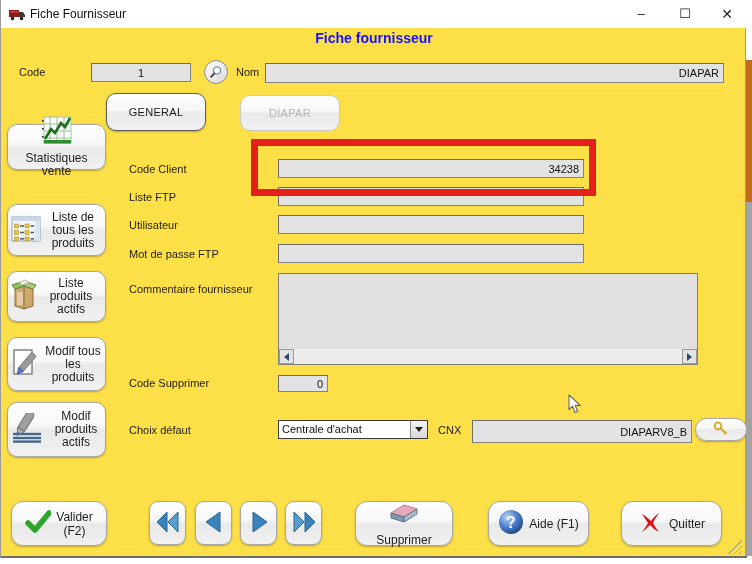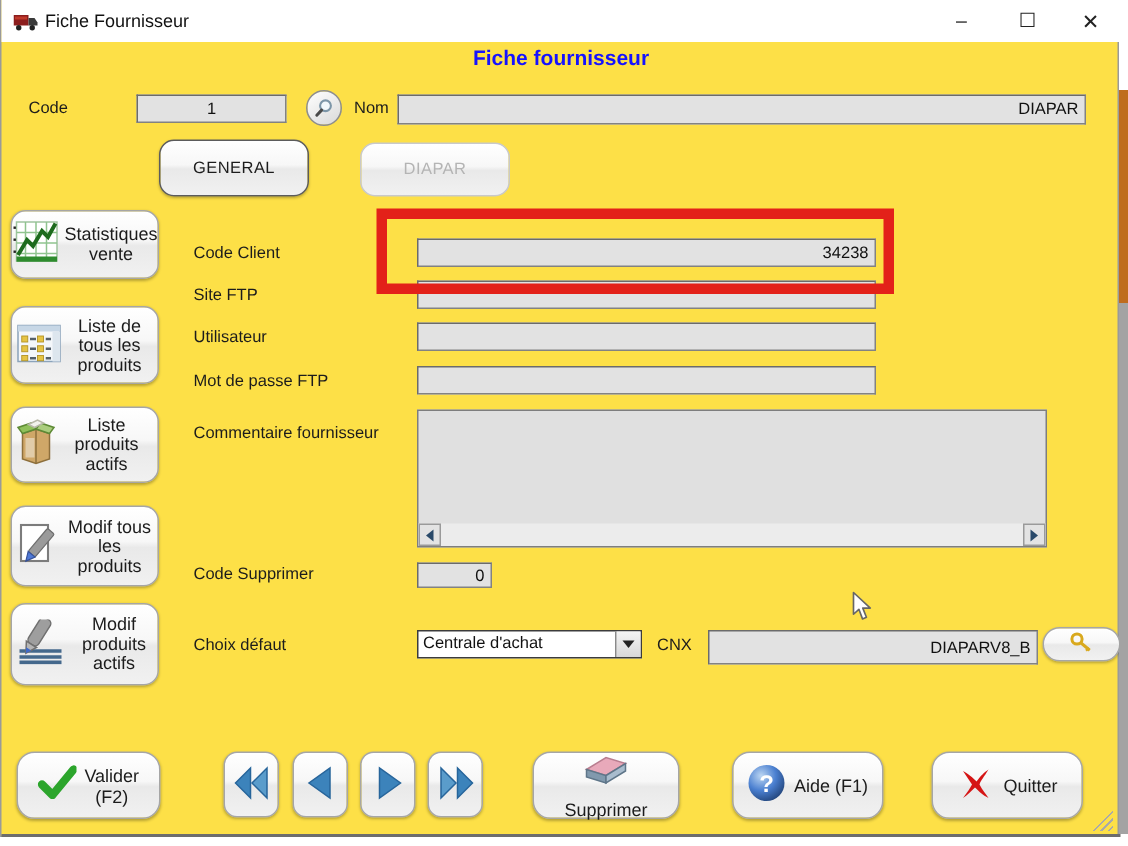--- a/index.html
+++ b/index.html
@@ -110,21 +110,21 @@
       <circle cx="8" cy="5.5" r="3.6" fill="#f2f8fb" stroke="#7d96a8" stroke-width="1.4"></circle>
       <line x1="5.4" y1="8.4" x2="2.2" y2="11.8" stroke="#4a4a4a" stroke-width="2" stroke-linecap="round"></line>
     </svg>
   </span>
   <span class="lbl" style="left:235px;top:66px;">Nom</span>
   <input class="field" style="left: 264px; top: 63px; width: 459px; height: 20px;" value="DIAPAR">
 
   <div class="glossy tab active" style="left:105px;top:93px;">GENERAL</div>
   <div class="glossy tab inactive" style="left:239px;top:95px;height:36px;">DIAPAR</div>
 
-  <div class="glossy side-btn" style="top:140px;height:46px;">
+  <div class="glossy side-btn" style="top:124px;height:46px;flex-direction:column;">
     <span>
       <svg width="32" height="30" viewBox="0 0 32 30">
         <rect x="3" y="1" width="27" height="26" fill="#fff" stroke="#9ec49e"></rect>
         <g stroke="#8fc48f" stroke-width="1">
           <line x1="9" y1="1" x2="9" y2="27"></line>
             <line x1="16" y1="1" x2="16" y2="27"></line>
             <line x1="23" y1="1" x2="23" y2="27"></line>
           <line x1="3" y1="8" x2="30" y2="8"></line>
             <line x1="3" y1="15" x2="30" y2="15"></line>
             <line x1="3" y1="22" x2="30" y2="22"></line>
@@ -207,21 +207,21 @@
           <rect x="9" y="-2" width="8" height="20" rx="3" fill="#9e9e9e" stroke="#707070"></rect>
           <path d="M9 18 L17 18 L13 25 Z" fill="#b5b5b5" stroke="#707070"></path>
           <path d="M11 21.5 L15 21.5 L13 25 Z" fill="#3f69c9"></path>
         </g>
       </svg>
     </span>
     <span class="cap">Modif produits actifs</span>
   </div>
 
   <span class="lbl" style="left:128px;top:163px;">Code Client</span>
-  <span class="lbl" style="left:128px;top:191px;">Site FTP</span>
+  <span class="lbl" style="left:128px;top:191px;">Liste FTP</span>
   <span class="lbl" style="left:128px;top:219px;">Utilisateur</span>
   <span class="lbl" style="left:128px;top:248px;">Mot de passe FTP</span>
   <span class="lbl" style="left:128px;top:283px;">Commentaire fournisseur</span>
   <span class="lbl" style="left:128px;top:377px;">Code Supprimer</span>
   <span class="lbl" style="left:128px;top:424px;">Choix défaut</span>
 
   <input class="field" style="left: 277px; top: 159px; width: 306px; height: 19px;" value="34238">
   <input class="field" style="left: 277px; top: 187px; width: 306px; height: 19px;" value="">
   <input class="field" style="left: 277px; top: 215px; width: 306px; height: 19px;" value="">
   <input class="field" style="left: 277px; top: 244px; width: 306px; height: 19px;" value="">

